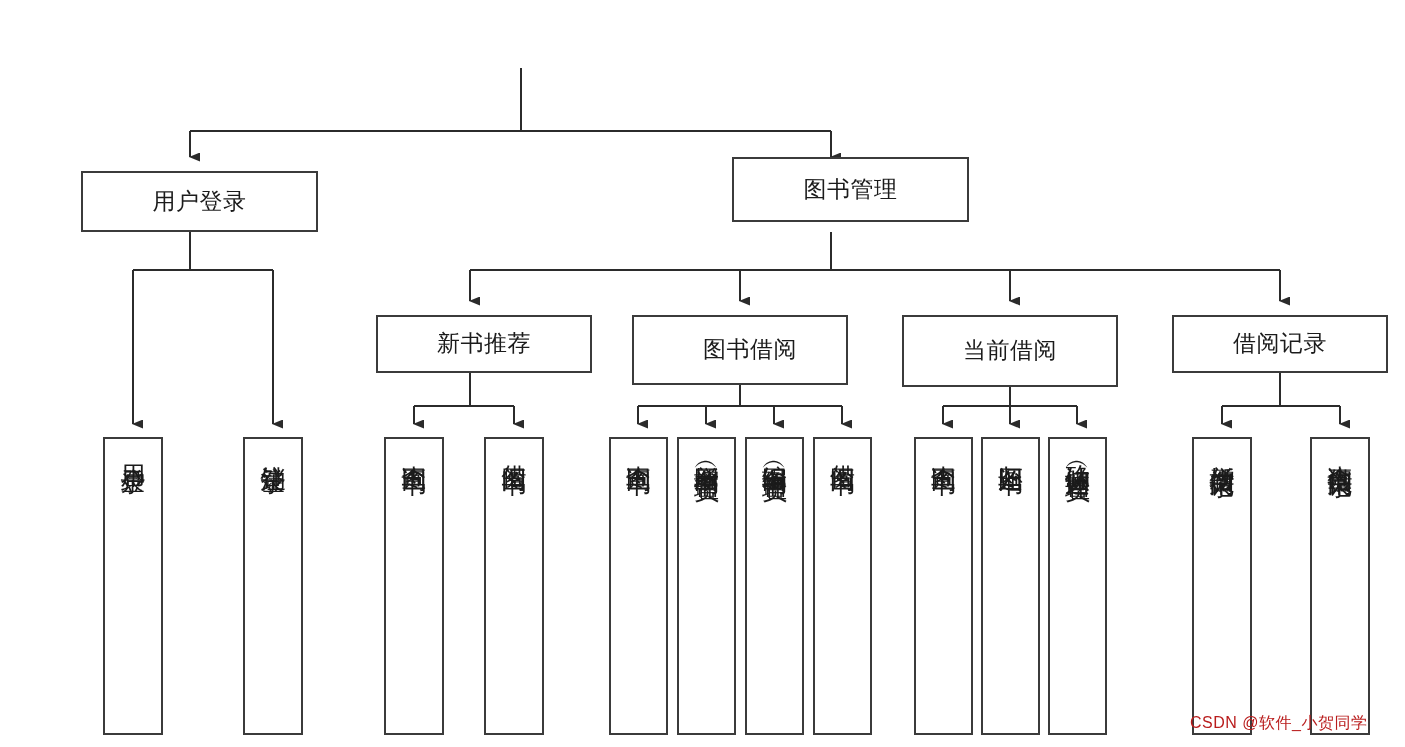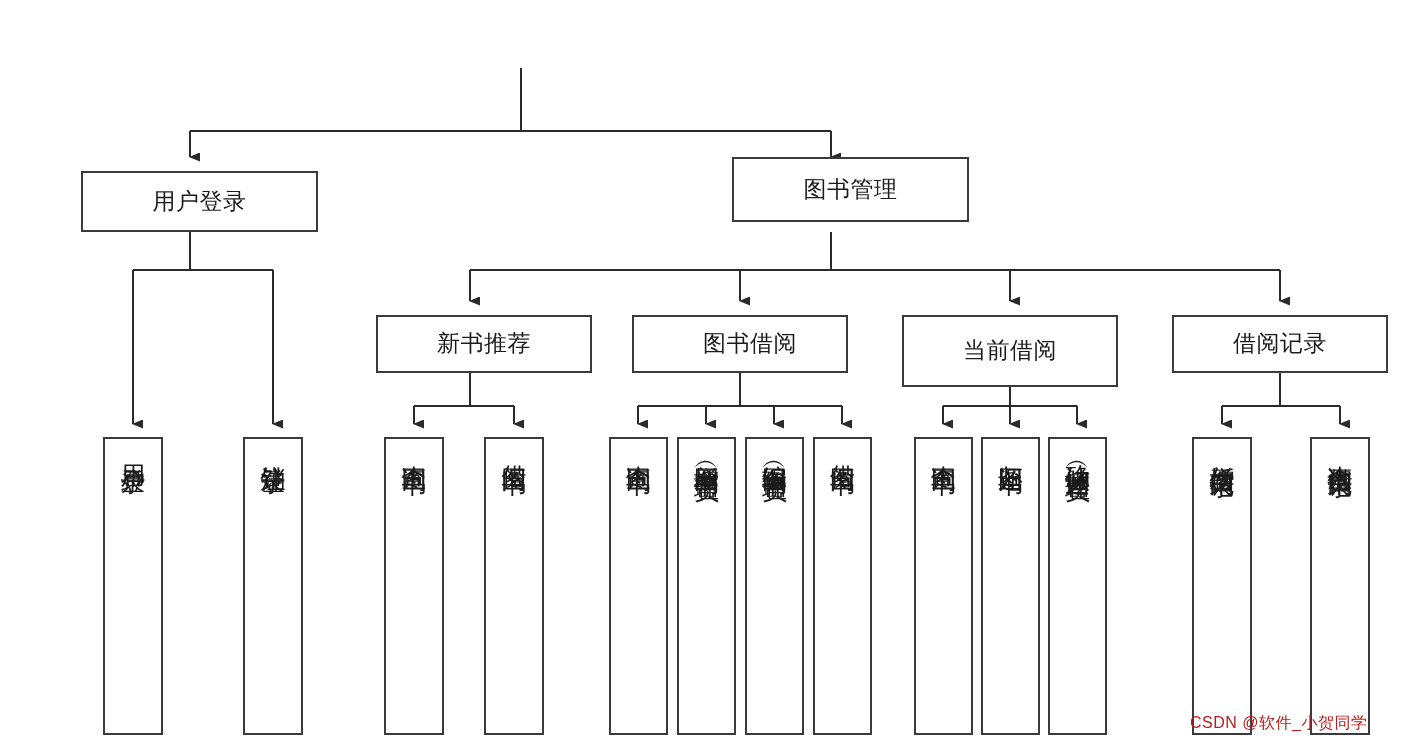--- a/index.html
+++ b/index.html
@@ -133,21 +133,21 @@
   <div class="node horiz" style="left:81px; top:171px; width:237px; height:61px;">
     <span class="node-label">用户登录</span>
   </div>
   <div class="node horiz" style="left:712px; top:157px; width:237px; height:65px;margin-left:20px;">
     <span class="node-label">图书管理</span>
   </div>
 
   <div class="node horiz" style="left:376px; top:315px; width:216px; height:58px;">
     <span class="node-label">新书推荐</span>
   </div>
-  <div class="node horiz" style="left:632px; top:315px; width:216px; height:58px;padding-left:20px;">
+  <div class="node horiz" style="left:632px; top:315px; width:216px; height:70px;padding-left:20px;">
     <span class="node-label">图书借阅</span>
   </div>
   <div class="node horiz" style="left:902px; top:315px; width:216px; height:72px;">
     <span class="node-label">当前借阅</span>
   </div>
   <div class="node horiz" style="left:1172px; top:315px; width:216px; height:58px;">
     <span class="node-label">借阅记录</span>
   </div>
 
   <div class="node vert" style="left:103px; top:437px; width:60px; height:298px;">

